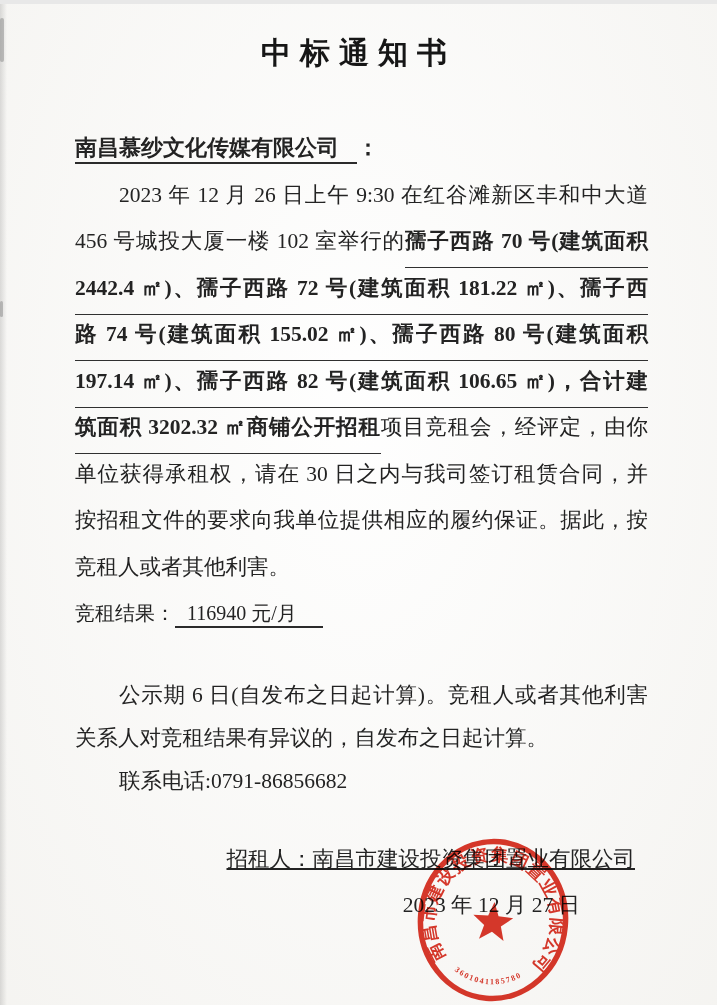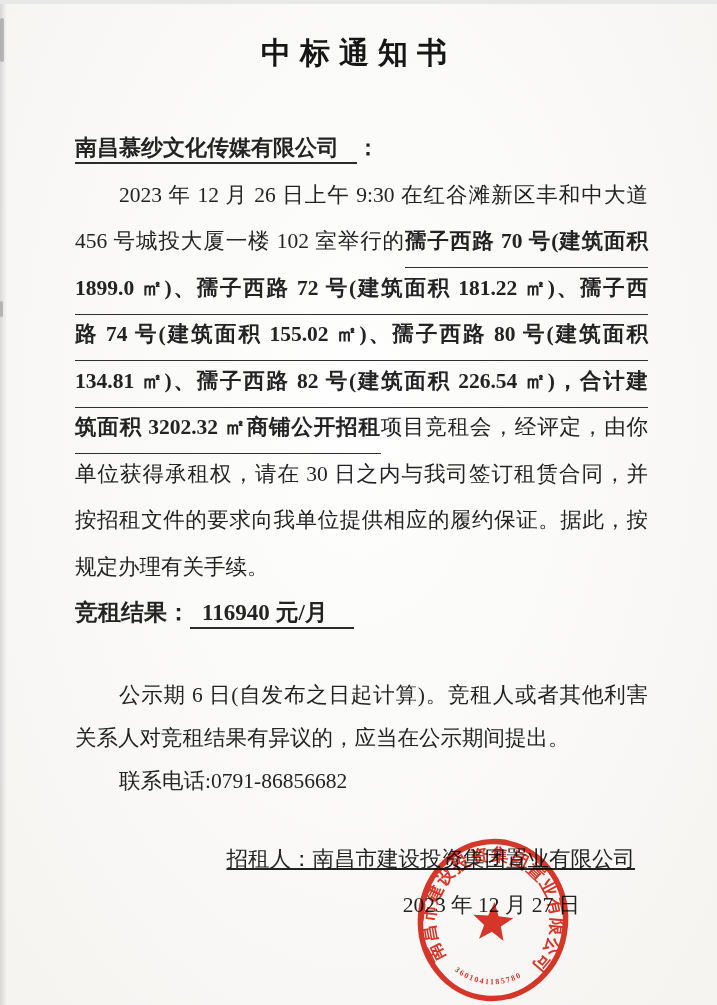--- a/index.html
+++ b/index.html
@@ -36,21 +36,21 @@
   .addressee { margin-top:50px; font-size:22px; line-height:46.5px; font-weight:bold; }
   .addr-u { border-bottom:2px solid #2b2b2b; padding-right:18px; padding-bottom:2px; }
 
   .para1 { font-size:21.5px; line-height:46.5px; }
   .bline { text-align:justify; text-align-last:justify; }
   .bline.first { text-indent:44px; }
   .bline.last { text-align:left; text-align-last:left; }
   .useg { font-weight:bold; border-bottom:1.6px solid #303030; padding-bottom:14px; }
   .useg:empty { border:none; padding:0; }
 
-  .result { font-size:23px; line-height:46.5px; font-weight:bold; }
+  .result { font-size:20px; line-height:46.5px; font-weight:normal; }
   .result-value { border-bottom:2px solid #2b2b2b; padding:0 26px 2px 12px; }
 
   .para2 { margin-top:37px; font-size:21.5px; line-height:43px; }
   .p2-first { text-indent:44px; text-align:justify; text-align-last:justify; }
   .p2-indent { text-indent:44px; }
 
   .sig { font-size:21.5px; line-height:46.5px; text-align:right; }
   .sig-lessor { margin-top:33px; padding-right:82px;text-decoration:underline; }
   .sig-date { padding-right:137px; }
 
@@ -72,34 +72,34 @@
 
   <div class="title">中标通知书</div>
 
   <div class="content">
 
     <div class="addressee"><span class="addr-u">南昌慕纱文化传媒有限公司</span><span>：</span></div>
 
     <div class="para1">
       <div class="bline first"><span>2023 年 12 月 26 日上午 9:30 在红谷滩新区丰和中大道</span><span class="useg"></span><span></span></div>
       <div class="bline"><span>456 号城投大厦一楼 102 室举行的</span><span class="useg">孺子西路 70 号(建筑面积</span><span></span></div>
-      <div class="bline"><span></span><span class="useg">1899.0 ㎡)、孺子西路 72 号(建筑面积 181.22 ㎡)、孺子西</span><span></span></div>
+      <div class="bline"><span></span><span class="useg">2442.4 ㎡)、孺子西路 72 号(建筑面积 181.22 ㎡)、孺子西</span><span></span></div>
       <div class="bline"><span></span><span class="useg">路 74 号(建筑面积 155.02 ㎡)、孺子西路 80 号(建筑面积</span><span></span></div>
-      <div class="bline"><span></span><span class="useg">134.81 ㎡)、孺子西路 82 号(建筑面积 226.54 ㎡)，合计建</span><span></span></div>
+      <div class="bline"><span></span><span class="useg">197.14 ㎡)、孺子西路 82 号(建筑面积 106.65 ㎡)，合计建</span><span></span></div>
       <div class="bline"><span></span><span class="useg">筑面积 3202.32 ㎡商铺公开招租</span><span>项目竞租会，经评定，由你</span></div>
       <div class="bline"><span>单位获得承租权，请在 30 日之内与我司签订租赁合同，并</span><span class="useg"></span><span></span></div>
       <div class="bline"><span>按招租文件的要求向我单位提供相应的履约保证。据此，按</span><span class="useg"></span><span></span></div>
-      <div class="bline last"><span>规定办理有关手续。</span><span class="useg"></span><span></span></div>
+      <div class="bline last"><span>竞租人或者其他利害。</span><span class="useg"></span><span></span></div>
     </div>
 
     <div class="result"><span>竞租结果：</span><span class="result-value">116940 元/月</span></div>
 
     <div class="para2">
       <div class="p2-first">公示期 6 日(自发布之日起计算)。竞租人或者其他利害</div>
-      <div>关系人对竞租结果有异议的，应当在公示期间提出。</div>
+      <div>关系人对竞租结果有异议的，自发布之日起计算。</div>
       <div class="p2-indent">联系电话:0791-86856682</div>
     </div>
 
   </div>
 
   <div class="sig sig-lessor">招租人：南昌市建设投资集团置业有限公司</div>
   <div class="sig sig-date">2023 年 12 月 27 日</div>
 
   <svg class="stamp" viewBox="-82 -89 164 178" xmlns="http://www.w3.org/2000/svg">
     <g transform="rotate(5)">

